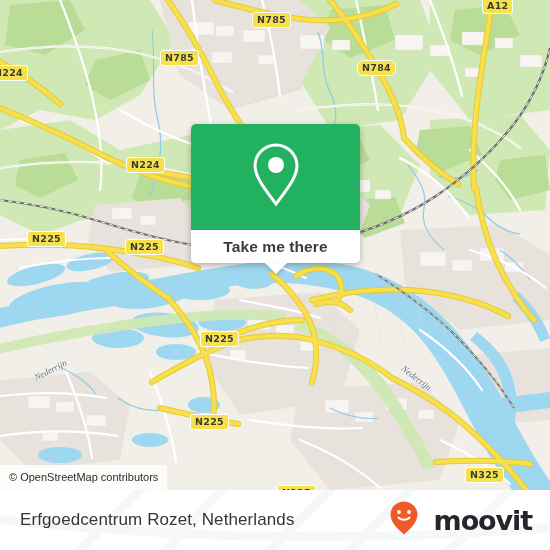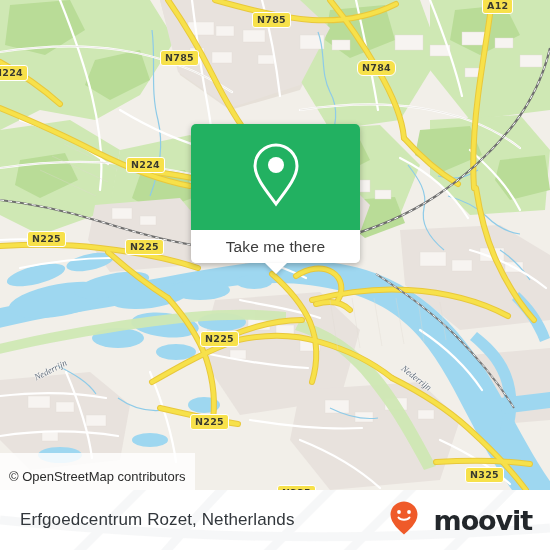--- a/index.html
+++ b/index.html
@@ -93,20 +93,21 @@
     border-radius: 0 0 5px 5px;
     display: flex;
     align-items: center;
     justify-content: center;
   }
   .poi-card-label {
     color: #3c3c3c;
     font-family: "Liberation Sans", sans-serif;
     font-size: 15.5px;
     letter-spacing: .1px;
+    font-weight: bold;
   }
   .poi-pointer {
     position: absolute;
     left: 50%;
     bottom: -11px;
     margin-left: -11px;
     width: 0;
     height: 0;
     border-left: 11px solid transparent;
     border-right: 11px solid transparent;
@@ -115,23 +116,23 @@
   }
 
   
   .osm-attribution {
     position: absolute;
     left: 0;
     bottom: 0;
     background: rgba(255,255,255,.82);
     color: #2b2b2b;
     font-family: "Liberation Sans", sans-serif;
-    font-size: 13px;
+    font-size: 11px;
     line-height: 14px;
-    padding: 17px 9px 6px 9px;
+    padding: 5px 9px 6px 9px;
     white-space: nowrap;
     z-index: 15;
   }
 
   
   .footer {
     position: absolute;
     left: 0;
     top: 490px;
     width: 550px;

